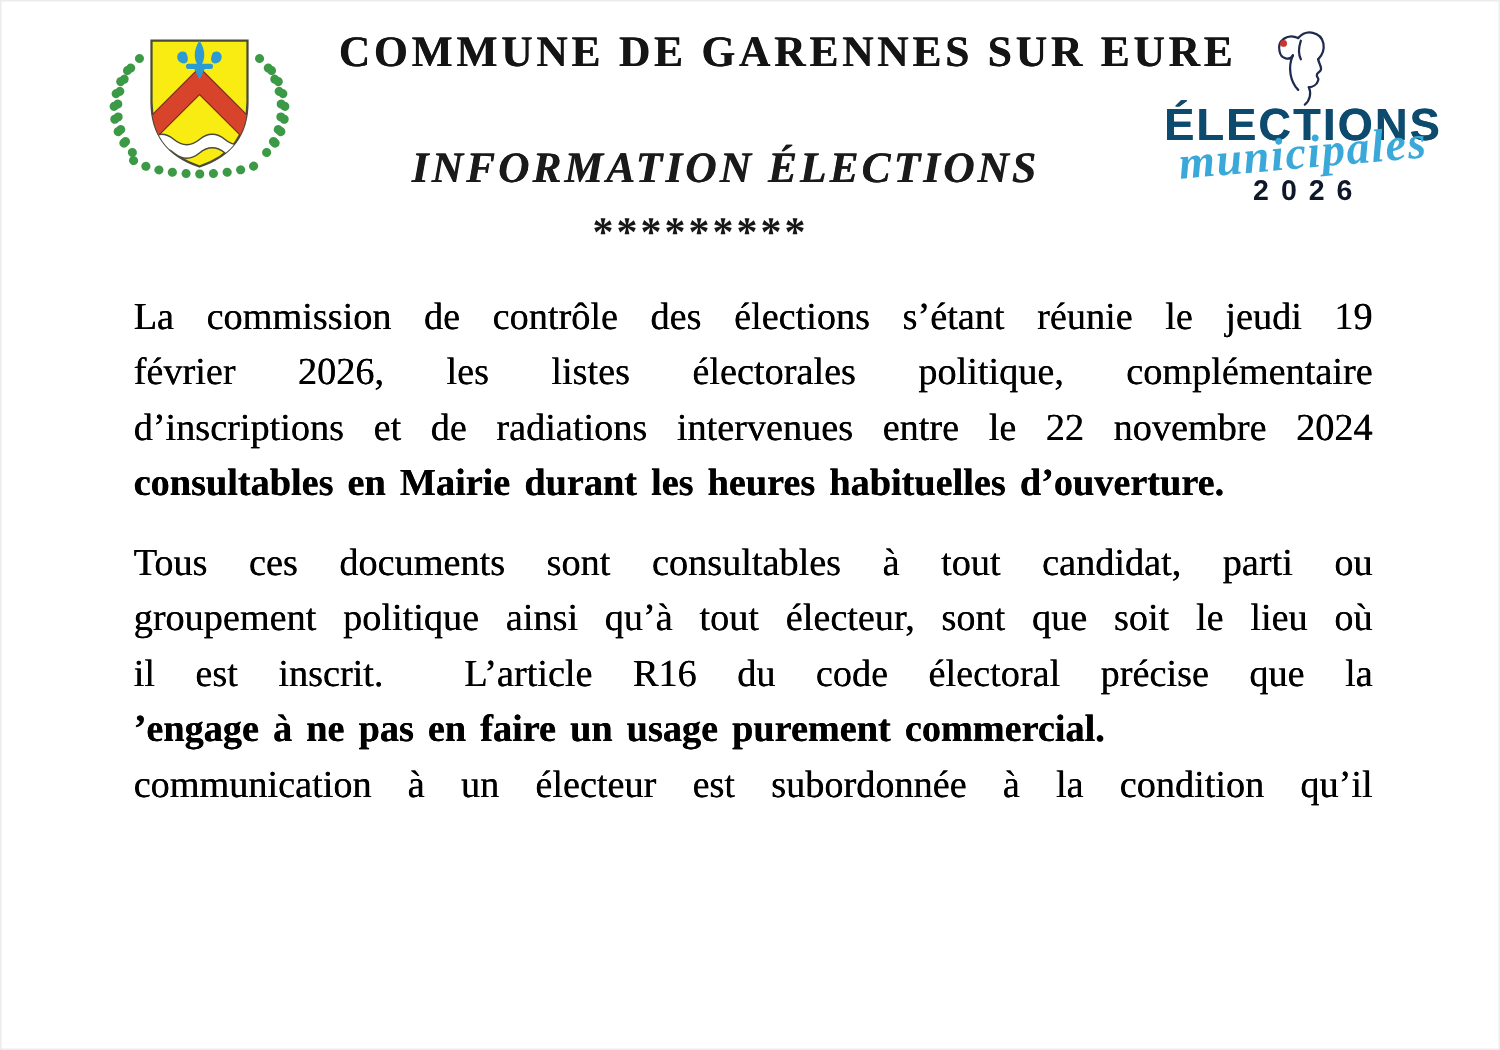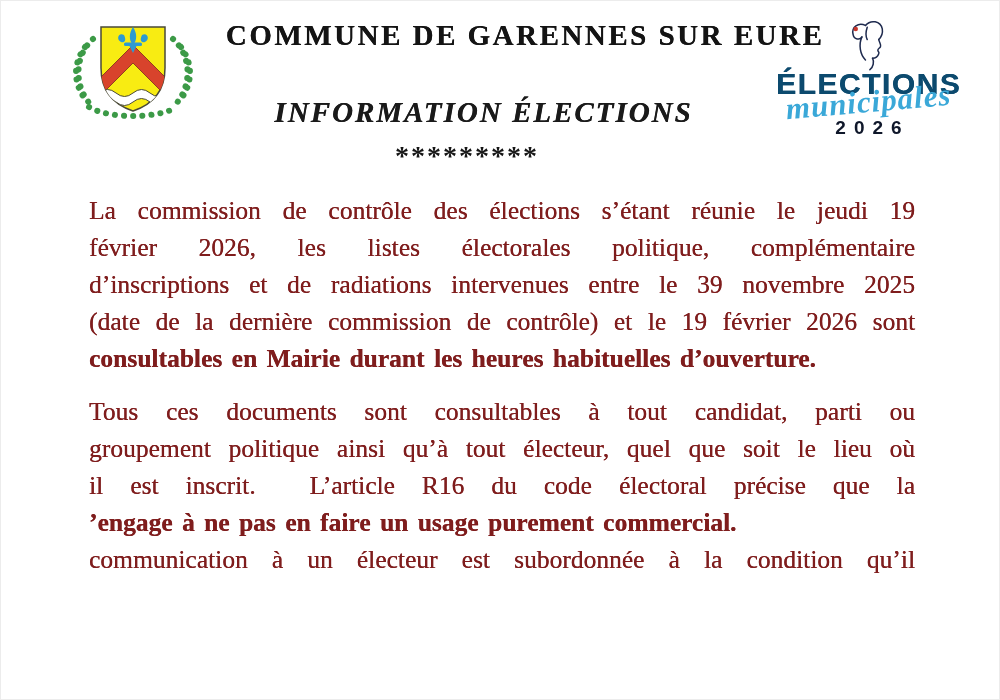--- a/index.html
+++ b/index.html
@@ -88,21 +88,21 @@
     line-height: 1;
     margin-top: 1px;
     text-indent: 8px;
   }
 
   
   .doc-body {
     position: absolute;
     top: 191px; left: 88px; right: 84px;
     font-size: 25.5px;
-    color: #7f1d1d;
+    color: #000000;
     text-shadow: 0.25px 0 0 currentColor;
   }
   .para { margin-bottom: 16px; }
   .line {
     line-height: 37px;
     text-align: justify;
     text-align-last: justify;
     word-spacing: 1px;
     white-space: normal;
   }
@@ -170,24 +170,23 @@
   </svg>
   <div class="logo-word1">ÉLECTIONS</div>
   <div class="logo-word2">municipales</div>
   <div class="logo-word3">2026</div>
 </div>
 
 <div class="doc-body">
   <div class="para">
     <div class="line">La commission de contrôle des élections s’étant réunie le jeudi 19</div>
     <div class="line">février 2026, les listes électorales politique, complémentaire</div>
-    <div class="line">d’inscriptions et de radiations intervenues entre le 39 novembre 2025</div>
-    <div class="line">(date de la dernière commission de contrôle) et le 19 février 2026 sont</div>
+    <div class="line">d’inscriptions et de radiations intervenues entre le 22 novembre 2024</div>
     <div class="line last">consultables en Mairie durant les heures habituelles d’ouverture.</div>
   </div>
   <div class="para">
     <div class="line">Tous ces documents sont consultables à tout candidat, parti ou</div>
-    <div class="line">groupement politique ainsi qu’à tout électeur, quel que soit le lieu où</div>
+    <div class="line">groupement politique ainsi qu’à tout électeur, sont que soit le lieu où</div>
     <div class="line">il est inscrit.&nbsp; L’article R16 du code électoral précise que la</div>
     <div class="line last">’engage à ne pas en faire un usage purement commercial.</div>
     <div class="line">communication à un électeur est subordonnée à la condition qu’il</div>
   </div>
 </div>
 
 </body></html>

